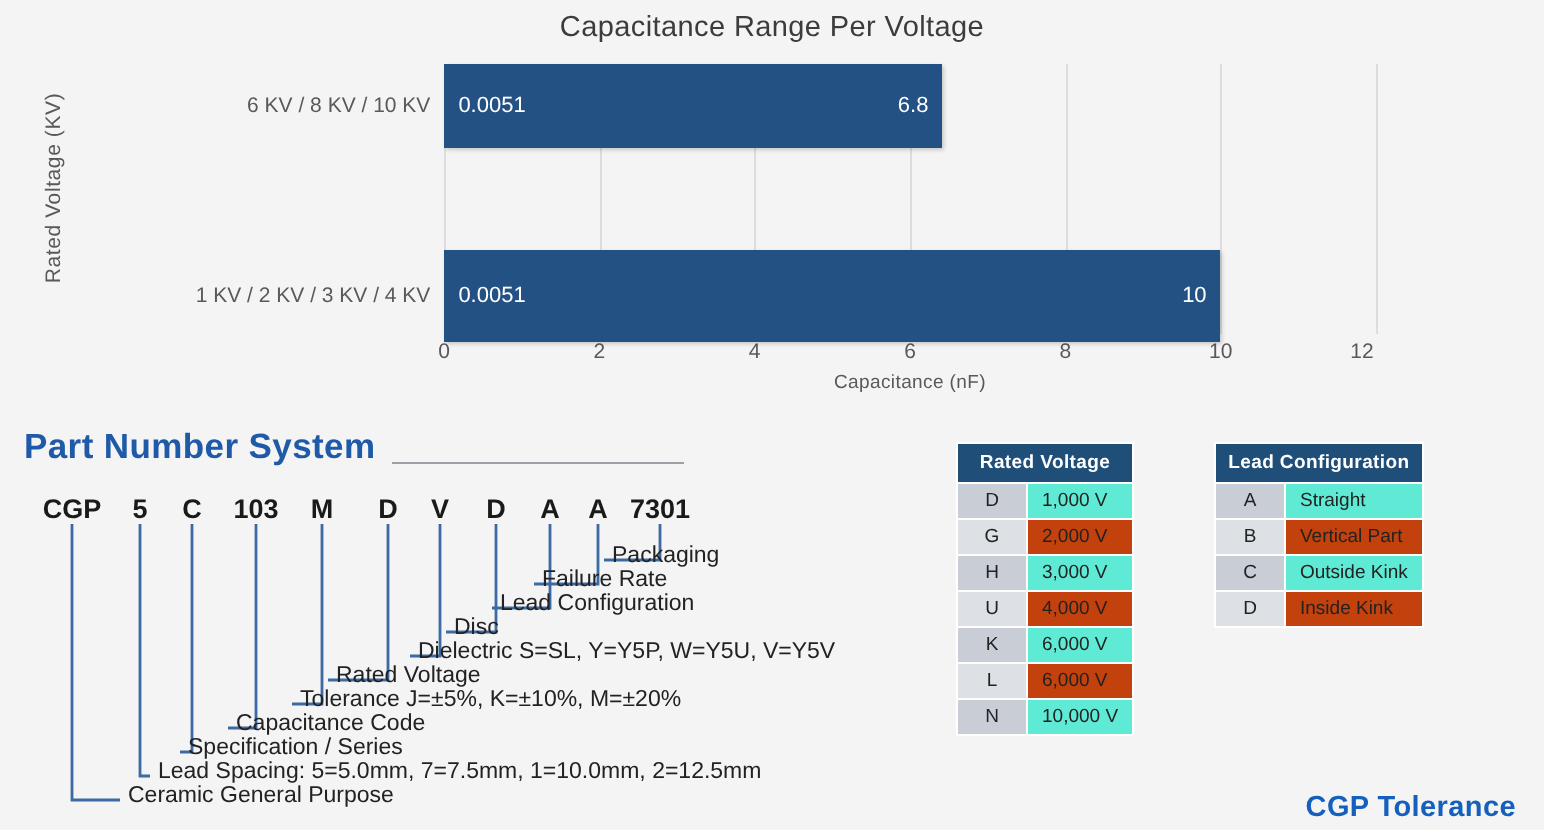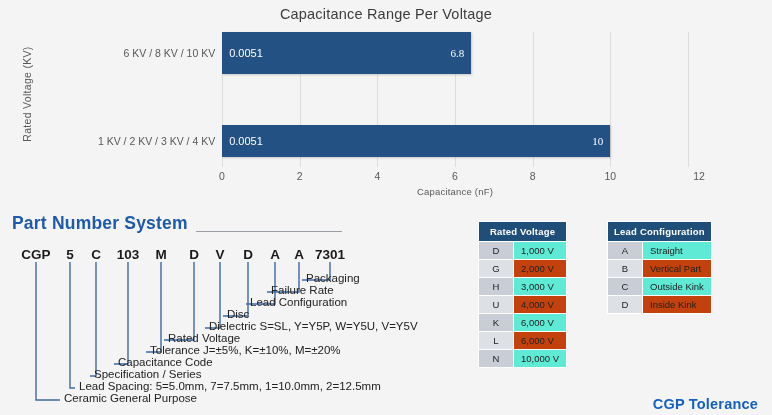--- a/index.html
+++ b/index.html
@@ -65,21 +65,20 @@
     transform: translateY(-50%);
     color: #ffffff;
     font-size: 11px;
   }
   .bar-max-label {
     position: absolute;
     right: 7px; top: 50%;
     transform: translateY(-50%);
     color: #ffffff;
     font-size: 11px;
-    font-family: Liberation Serif, serif;
   }
   .cat-label {
     position: absolute;
     right: 100%;
     margin-right: 7px;
     white-space: nowrap;
     font-size: 10.5px;
     color: #595959;
     top: 50%;
     transform: translateY(-50%);
@@ -202,27 +201,27 @@
       <div class="xtick" style="left: 77.6667px;">2</div>
       <div class="gridline" style="left: 155.333px;"></div>
       <div class="xtick" style="left: 155.333px;">4</div>
       <div class="gridline" style="left: 233px;"></div>
       <div class="xtick" style="left: 233px;">6</div>
       <div class="gridline" style="left: 310.667px;"></div>
       <div class="xtick" style="left: 310.667px;">8</div>
       <div class="gridline" style="left: 388.333px;"></div>
       <div class="xtick" style="left: 388.333px;">10</div>
       <div class="gridline" style="left: 466px;"></div>
-      <div class="xtick" style="left: 477px;">12</div>
+      <div class="xtick" style="left: 459px;">12</div>
       <div class="bar" style="left: 0.19805px; top: 0px; width: 249px; height: 42px; background: rgb(35, 81, 132);">
         <div class="cat-label">6 KV / 8 KV / 10 KV</div>
         <div class="bar-min-label">0.0051</div>
         <div class="bar-max-label">6.8</div>
       </div>
-      <div class="bar" style="left: 0.19805px; top: 93px; width: 388.135px; height: 32px; background: rgb(35, 81, 132);">
+      <div class="bar" style="left: 0.19805px; top: 93px; width: 388.135px; height: 46px; background: rgb(35, 81, 132);">
         <div class="cat-label">1 KV / 2 KV / 3 KV / 4 KV</div>
         <div class="bar-min-label">0.0051</div>
         <div class="bar-max-label">10</div>
       </div>
     </div>
 
   <div id="x-axis-title">Capacitance (nF)</div>
 </div>
 
 <div id="pns-heading">Part Number System</div>

